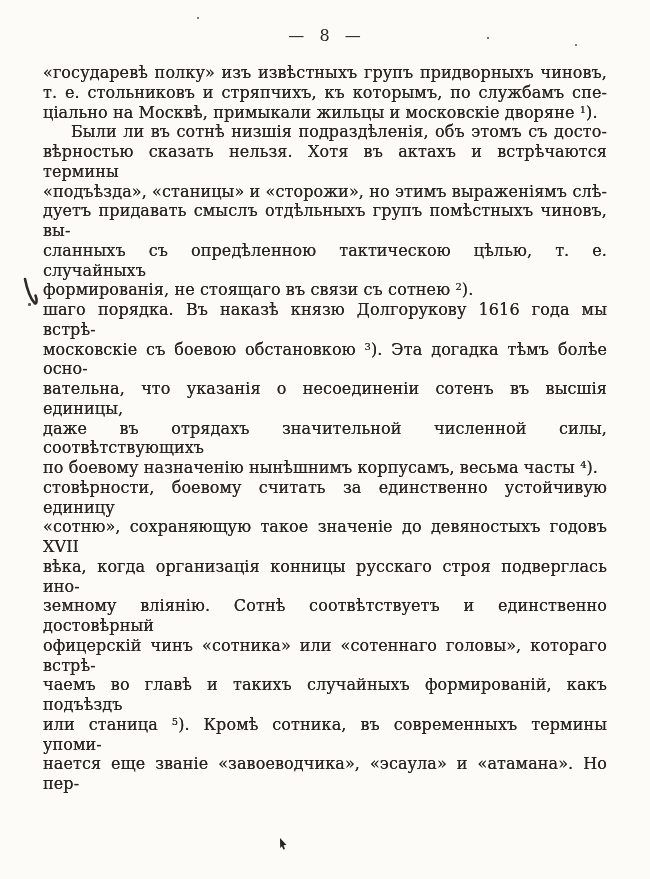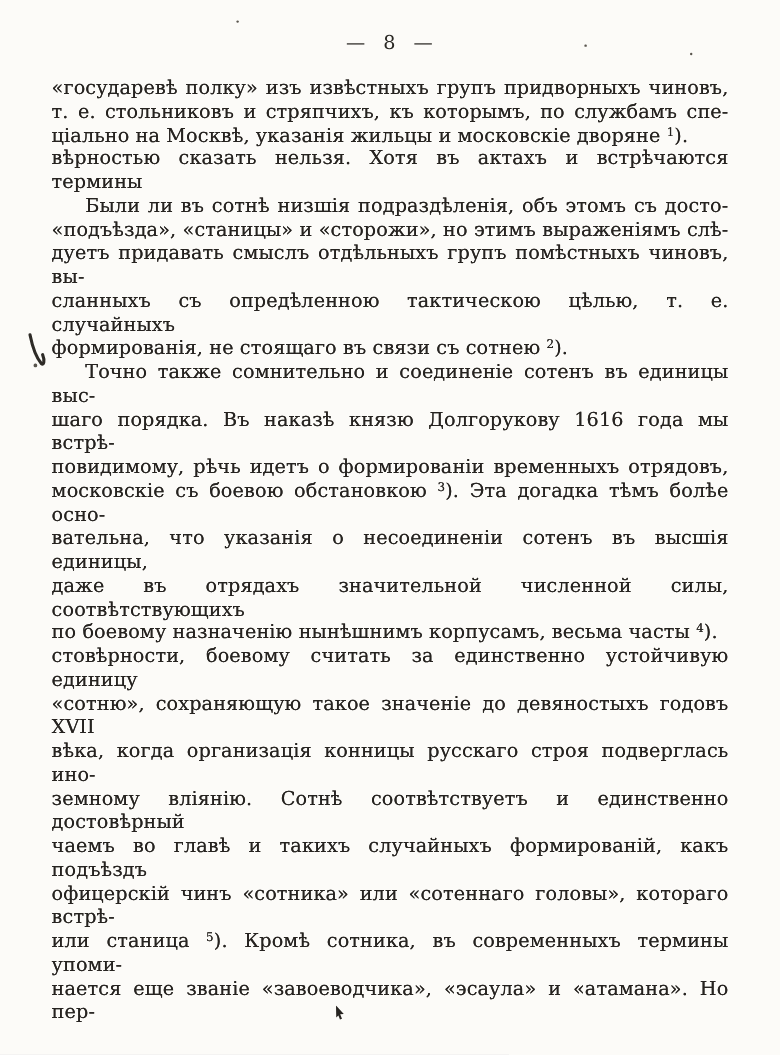--- a/index.html
+++ b/index.html
@@ -65,46 +65,44 @@
 <div class="page">
 
   <div class="page-header">
     <span>— 8 —</span>
   </div>
 
   <div class="body-text">
       <div>
         <div class="line"><span>«государевѣ полку» изъ извѣстныхъ групъ придворныхъ чиновъ,</span></div>
         <div class="line"><span>т. е. стольниковъ и стряпчихъ, къ которымъ, по службамъ спе-</span></div>
-        <div class="line lastline"><span>ціально на Москвѣ, указанія жильцы и московскіе дворяне </span><sup>1</sup><span>).</span></div>
+        <div class="line lastline"><span>ціально на Москвѣ, примыкали жильцы и московскіе дворяне </span><sup>1</sup><span>).</span></div>
       </div>
       <div>
+        <div class="line indent"><span>Были ли въ сотнѣ низшія подраздѣленія, объ этомъ съ досто-</span></div>
         <div class="line"><span>вѣрностью сказать нельзя. Хотя въ актахъ и встрѣчаются термины</span></div>
-        <div class="line indent"><span>Были ли въ сотнѣ низшія подраздѣленія, объ этомъ съ досто-</span></div>
         <div class="line"><span>«подъѣзда», «станицы» и «сторожи», но этимъ выраженіямъ слѣ-</span></div>
         <div class="line"><span>дуетъ придавать смыслъ отдѣльныхъ групъ помѣстныхъ чиновъ, вы-</span></div>
         <div class="line"><span>сланныхъ съ опредѣленною тактическою цѣлью, т. е. случайныхъ</span></div>
         <div class="line lastline"><span>формированія, не стоящаго въ связи съ сотнею </span><sup>2</sup><span>).</span></div>
       </div>
       <div>
-        <div class="line indent"><span>Точно также сомнительно и соединеніе сотенъ въ единицы выс-</span></div>
         <div class="line"><span>шаго порядка. Въ наказѣ князю Долгорукову 1616 года мы встрѣ-</span></div>
-        <div class="line"><span>повидимому, рѣчь идетъ о формированіи временныхъ отрядовъ,</span></div>
         <div class="line"><span>московскіе съ боевою обстановкою </span><sup>3</sup><span>). Эта догадка тѣмъ болѣе осно-</span></div>
         <div class="line"><span>вательна, что указанія о несоединеніи сотенъ въ высшія единицы,</span></div>
         <div class="line"><span>даже въ отрядахъ значительной численной силы, соотвѣтствующихъ</span></div>
         <div class="line lastline"><span>по боевому назначенію нынѣшнимъ корпусамъ, весьма часты </span><sup>4</sup><span>).</span></div>
       </div>
       <div>
         <div class="line"><span>стовѣрности, боевому считать за единственно устойчивую единицу</span></div>
         <div class="line"><span>«сотню», сохраняющую такое значеніе до девяностыхъ годовъ XVII</span></div>
         <div class="line"><span>вѣка, когда организація конницы русскаго строя подверглась ино-</span></div>
         <div class="line"><span>земному вліянію. Сотнѣ соотвѣтствуетъ и единственно достовѣрный</span></div>
+        <div class="line"><span>офицерскій чинъ «сотника» или «сотеннаго головы», котораго встрѣ-</span></div>
         <div class="line"><span>чаемъ во главѣ и такихъ случайныхъ формированій, какъ подъѣздъ</span></div>
-        <div class="line"><span>офицерскій чинъ «сотника» или «сотеннаго головы», котораго встрѣ-</span></div>
         <div class="line"><span>или станица </span><sup>5</sup><span>). Кромѣ сотника, въ современныхъ термины упоми-</span></div>
         <div class="line"><span>нается еще званіе «завоеводчика», «эсаула» и «атамана». Но пер-</span></div>
       </div>
     </div>
 
   <svg class="margin-mark" width="26" height="34" viewBox="0 0 26 34">
     <path d="M5 3 C7 13, 11 23, 14.5 27 C16.5 29, 17.5 24.5, 15.5 19.5" fill="none" stroke="#2e2b27" stroke-width="2.6" stroke-linecap="round"></path>
   </svg>
 
   <svg class="pointer-artifact" width="9" height="12" viewBox="0 0 9 12">

